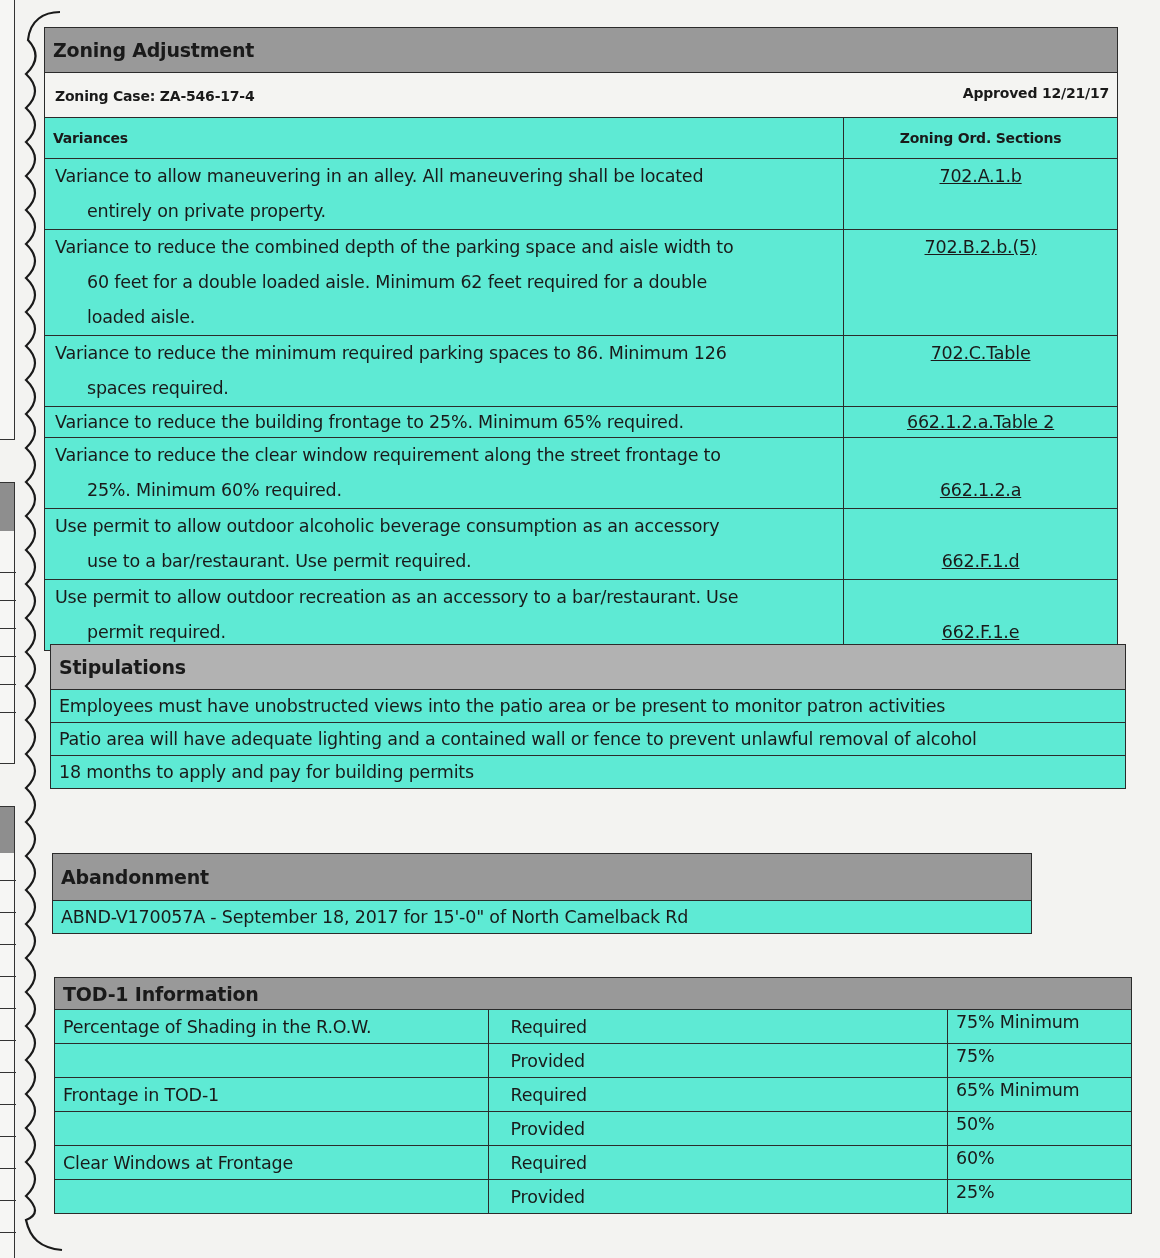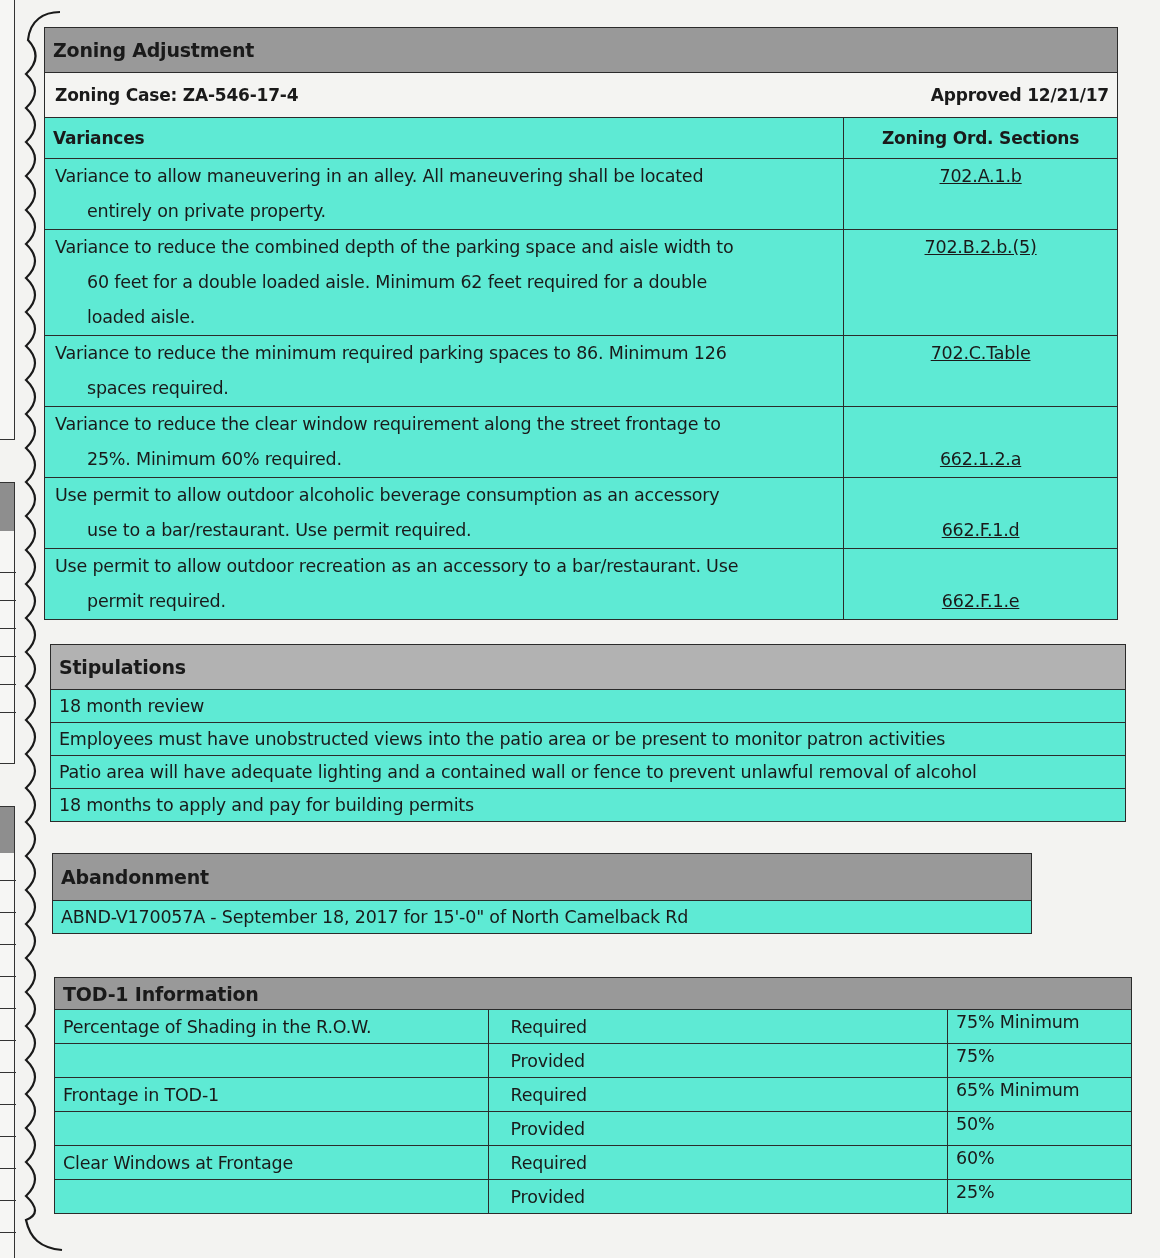--- a/index.html
+++ b/index.html
@@ -14,21 +14,21 @@
       position: absolute; left: 0; width: 14px;
       border: 1.5px solid #333; border-left: none; background: #f6f6f4;
     }
     .edge-box .shade { background: #8e8e8e; }
     .edge-line { position: absolute; left: 0; width: 16px; border-top: 1.5px solid #333; }
     .revision-cloud { position: absolute; left: 0; top: 0; }
 
     table { border-collapse: collapse; position: absolute; background: #5eead4; }
     td { border: 1.8px solid #2b2b2b; padding: 0 8px; vertical-align: top; font-size: 17.5px; letter-spacing: -0.2px; }
     .hdr { background: #999; font-weight: bold; font-size: 19px; height: 44px; vertical-align: middle; }
-    .subhdr { font-weight: bold; font-size: 17px; }
+    .subhdr { font-weight: bold; font-size: 14px; }
     .var-text { line-height: 35px; padding-left: 10px; }
     .var-text .cont { padding-left: 32px; display: block; }
     .sect { text-align: center; line-height: 35px; text-decoration: underline; }
     .sect.bottom { vertical-align: bottom; }
     .single { height: 32px; vertical-align: middle; }
 
     #za-table { left: 44px; top: 27px; width: 1074px; }
     #stip-table { left: 50px; top: 644px; width: 1076px; }
     #abnd-table { left: 52px; top: 853px; width: 980px; }
     #tod-table { left: 54px; top: 977px; width: 1078px; }
@@ -103,20 +103,26 @@
     <td class="sect">702.B.2.b.(5)</td>
   </tr>
   <tr>
     <td class="var-text">
       <span>Variance to reduce the minimum required parking spaces to 86. Minimum 126</span>
       <span class="cont">spaces required.</span>
     </td>
     <td class="sect">702.C.Table</td>
   </tr>
   <tr>
+    <td class="var-text" style="line-height:30px;">
+      <span>Variance to reduce the building frontage to 25%. Minimum 65% required.</span>
+    </td>
+    <td class="sect" style="line-height:30px;">662.1.2.a.Table 2</td>
+  </tr>
+  <tr>
     <td class="var-text">
       <span>Variance to reduce the clear window requirement along the street frontage to</span>
       <span class="cont">25%. Minimum 60% required.</span>
     </td>
     <td class="sect bottom">662.1.2.a</td>
   </tr>
   <tr>
     <td class="var-text">
       <span>Use permit to allow outdoor alcoholic beverage consumption as an accessory</span>
       <span class="cont">use to a bar/restaurant. Use permit required.</span>
@@ -131,23 +137,20 @@
     <td class="sect bottom">662.F.1.e</td>
   </tr>
 </tbody>
   </table>
 
 <table id="stip-table">
   <tbody>
       <tr>
     <td class="hdr" style="background:#b2b2b2;">Stipulations</td>
   </tr>
-  <tr>
-        <td class="single">18 month review</td>
-      </tr>
   <tr>
         <td class="single">Employees must have unobstructed views into the patio area or be present to monitor patron activities</td>
       </tr>
   <tr>
         <td class="single">Patio area will have adequate lighting and a contained wall or fence to prevent unlawful removal of alcohol</td>
       </tr>
   <tr>
         <td class="single">18 months to apply and pay for building permits</td>
       </tr>
 </tbody>

